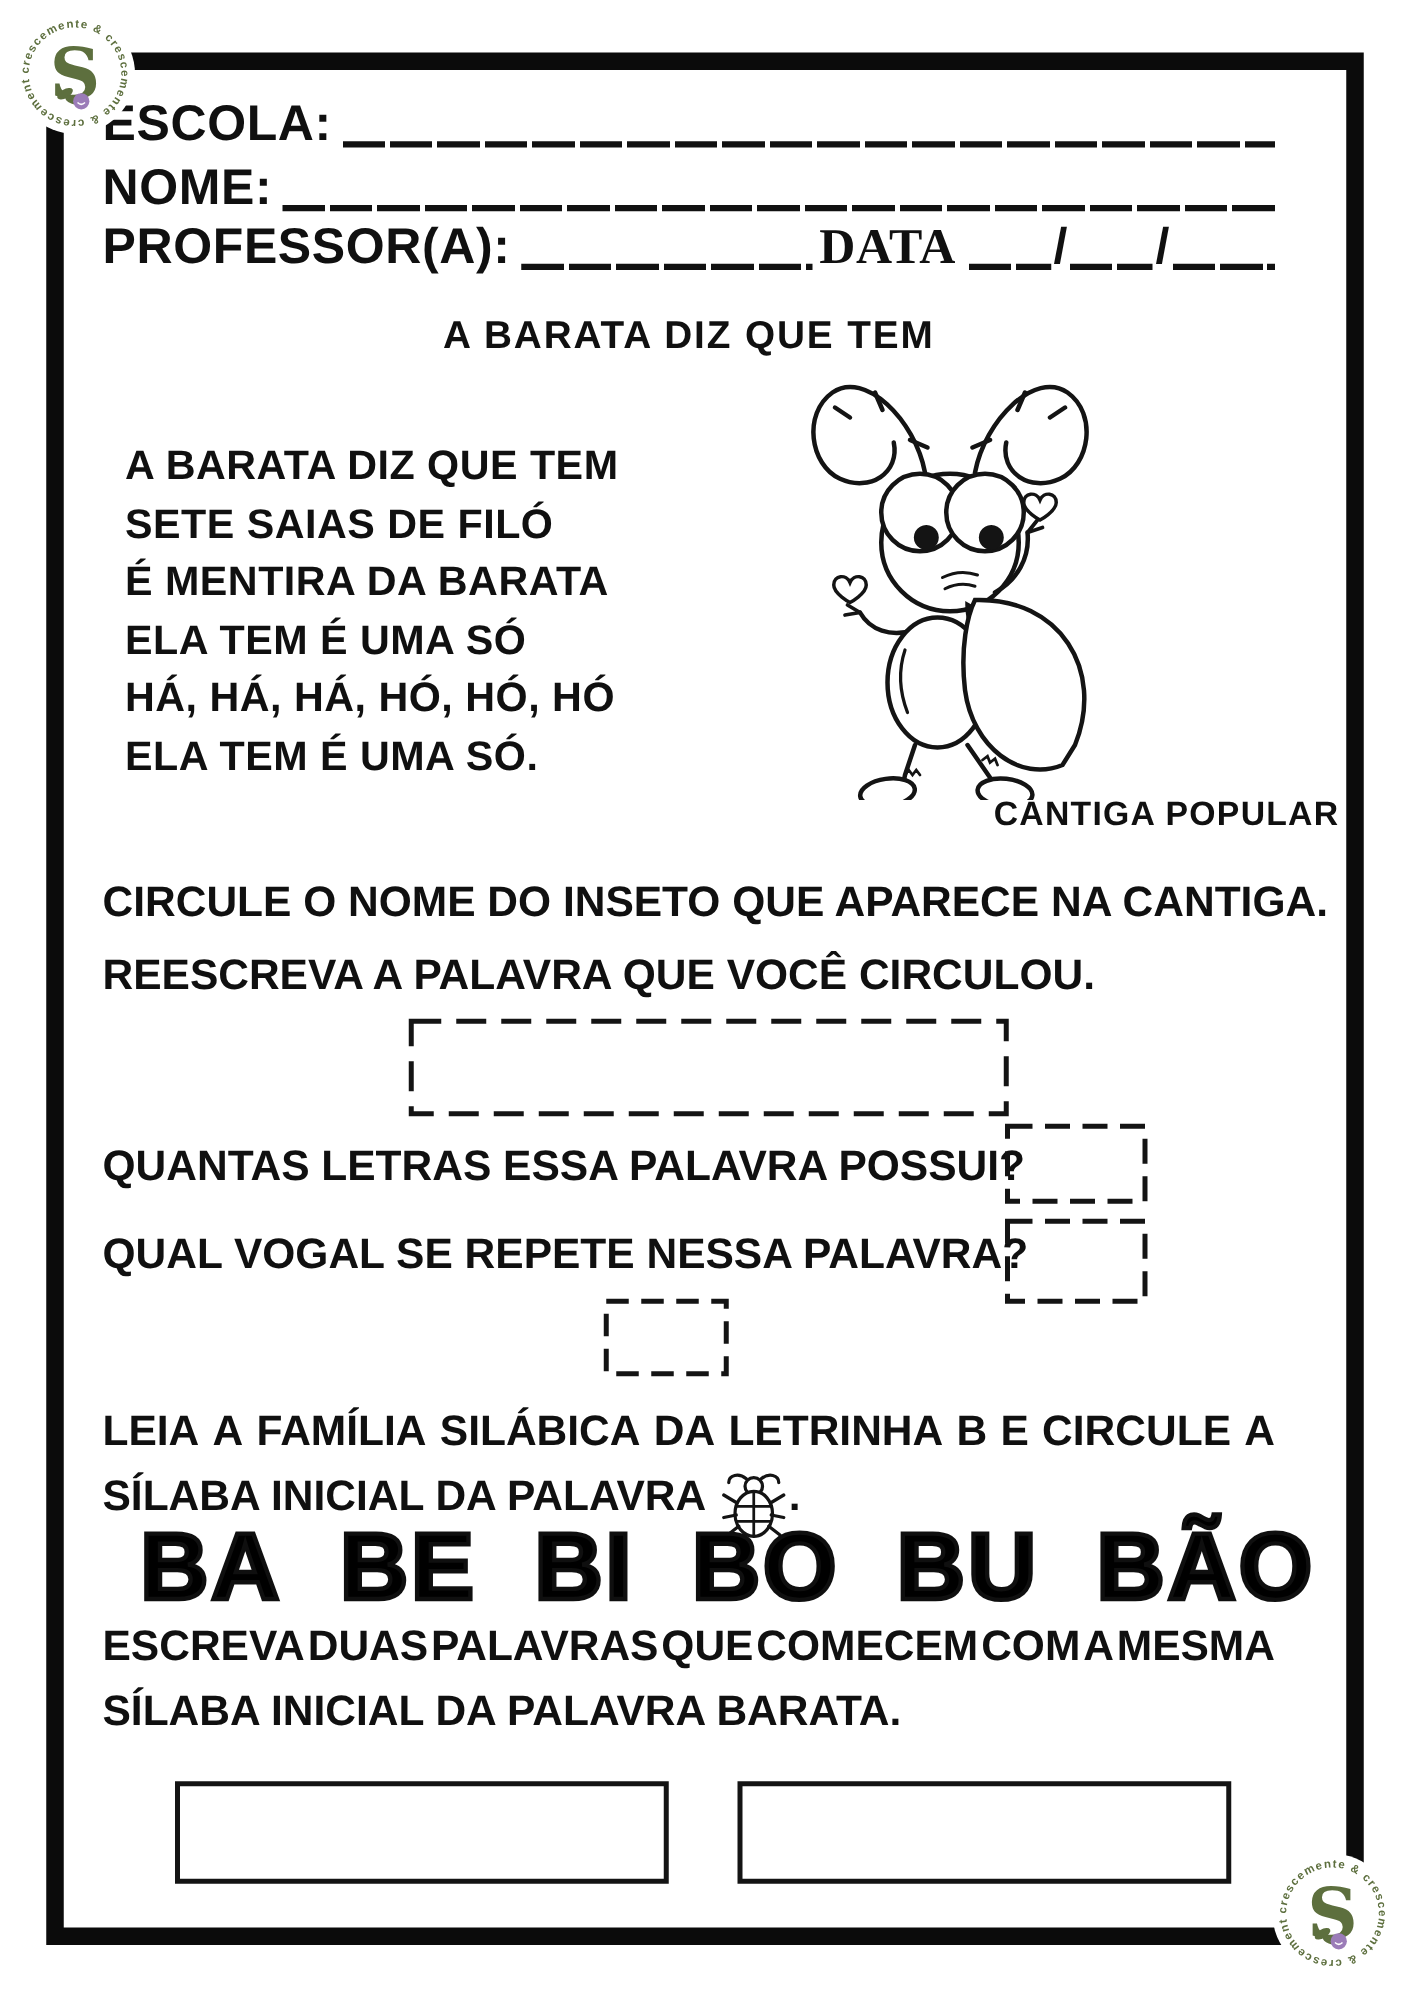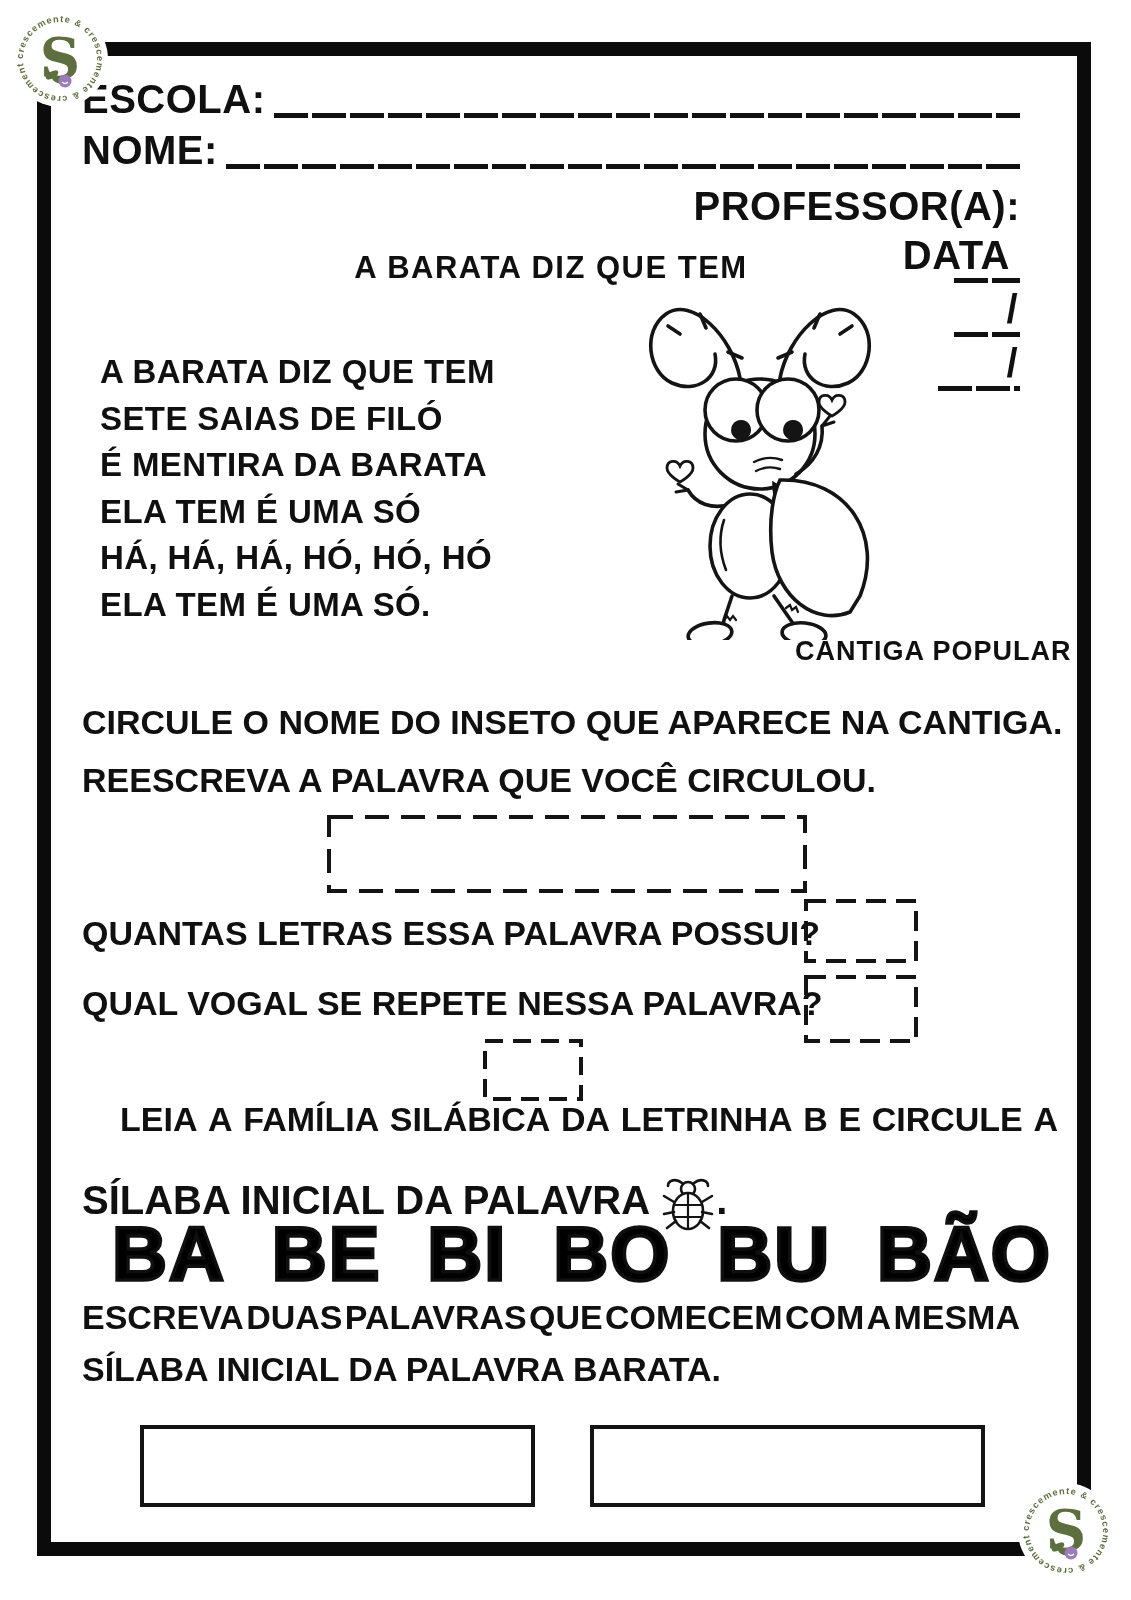--- a/index.html
+++ b/index.html
@@ -9,42 +9,42 @@
 
   .frame { position:absolute; left:37px; top:42px; width:1054px; height:1514px;
            border:14px solid #0b0b0b; }
 
   
   .hdr-row { position:absolute; left:82px; width:938px; height:36px;
              display:flex; align-items:flex-end; font-size:40px; font-weight:800;
              letter-spacing:.5px; white-space:nowrap; }
   .fill-line { flex:1 1 auto; height:5px; margin:0 0 4px 8px;
                background:repeating-linear-gradient(90deg,#111 0 34px,rgba(0,0,0,0) 34px 38px); }
-  .date-label { margin:0 10px 0 5px; }
+  .date-label { margin:0 10px 0 5px;font-family:Liberation Serif, serif; }
   .seg { flex:0 0 auto; height:5px; margin:0 0 4px 0;
          background:repeating-linear-gradient(90deg,#111 0 34px,rgba(0,0,0,0) 34px 38px); }
   .slash { font-weight:800; margin:0 2px; }
 
   .title { position:absolute; left:82px; top:250px; width:938px; text-align:center;
            font-size:31px; font-weight:800; letter-spacing:1.5px; }
 
   .poem { position:absolute; left:100px; top:349px; font-size:33px; font-weight:600;
           letter-spacing:.4px; line-height:46.5px; }
 
   .credit { position:absolute; left:795px; top:636px; font-size:27px; font-weight:700;
             letter-spacing:1px; }
 
   .q { position:absolute; left:82px; font-size:34px; font-weight:700; letter-spacing:0;
        white-space:nowrap; }
 
   .jline { position:absolute; left:82px; width:938px; display:flex;
            justify-content:space-between; font-size:34px; font-weight:700; }
 
   .inline-row { position:absolute; left:82px; display:flex; align-items:flex-start;
-                font-size:40px; font-weight:700; }
+                font-size:34px; font-weight:700; }
 
   .syll-row { position:absolute; left:112px; top:1210px; width:940px; display:flex;
               justify-content:space-between; font-size:76px; font-weight:800;
               color:#000000; -webkit-text-stroke:3.5px #0f0f0f; letter-spacing:2px; }
 
   .dashed-box { position:absolute; }
   .answer-box { position:absolute; border:4px solid #141414; background:#fff; }
 
   .logo { position:absolute; }
 
@@ -62,21 +62,21 @@
   <div class="hdr-row" style="top:86px;">
     <span>ESCOLA:</span>
     <span class="fill-line"></span>
   </div>
 
   <div class="hdr-row" style="top:137px;">
     <span>NOME:</span>
     <span class="fill-line"></span>
   </div>
 
-  <div class="hdr-row" style="top:184px;flex-direction:column;">
+  <div class="hdr-row" style="top:184px;">
     <span>PROFESSOR(A):</span>
     <span class="fill-line" style="max-width:310px;"></span>
     <span class="date-label">DATA</span>
     <span class="seg" style="width:66px;"></span>
     <span class="slash">/</span>
     <span class="seg" style="width:66px;"></span>
     <span class="slash">/</span>
     <span class="seg" style="width:82px;"></span>
   </div>
 
@@ -152,21 +152,21 @@
 
   <div class="q" style="top:984px;">QUAL VOGAL SE REPETE NESSA PALAVRA?</div>
   <svg class="dashed-box" style="left:803px; top:974px;" width="116" height="70">
     <rect x="3" y="3" width="110" height="64" fill="none" stroke="#141414" stroke-width="4" stroke-dasharray="20 10"></rect>
   </svg>
 
   <svg class="dashed-box" style="left:482px; top:1038px;" width="102" height="64">
     <rect x="3" y="3" width="96" height="58" fill="none" stroke="#141414" stroke-width="4" stroke-dasharray="18 10"></rect>
   </svg>
 
-  <div class="jline" style="top:1100px;margin-left:38px;">
+  <div class="jline" style="top:1126px;">
       <span>LEIA</span>
       <span>A</span>
       <span>FAMÍLIA</span>
       <span>SILÁBICA</span>
       <span>DA</span>
       <span>LETRINHA</span>
       <span>B</span>
       <span>E</span>
       <span>CIRCULE</span>
       <span>A</span>

